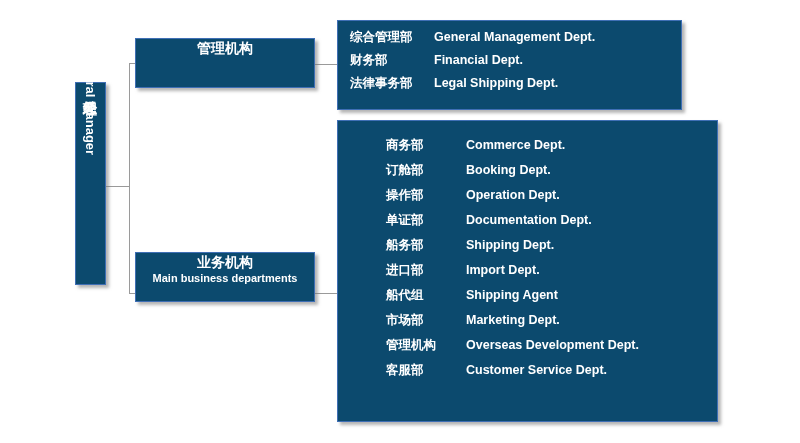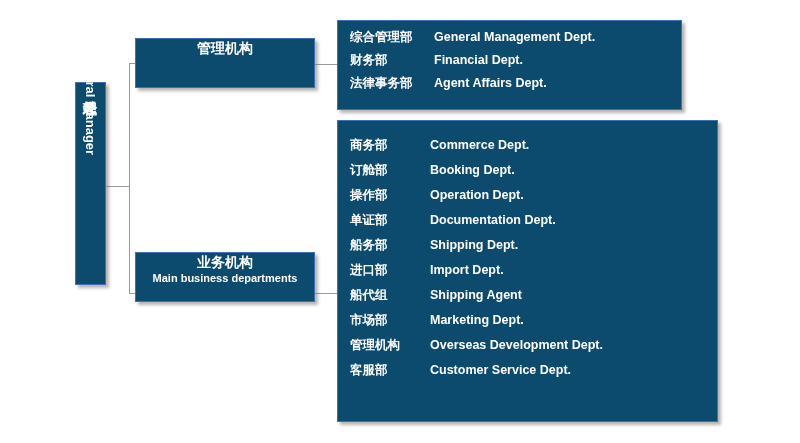--- a/index.html
+++ b/index.html
@@ -113,21 +113,21 @@
     top: 120px;
     width: 381px;
     height: 302px;
     padding: 16px 0 0 12px;
   }
   .dept-row {
     display: flex;
     align-items: baseline;
     height: 23px;
   }
-  #biz-list .dept-row { height: 25px; }
+  #biz-list .dept-row { height: 25px; margin-left: 36px; }
   .dept-cn {
     color: #ffffff;
     font-size: 12.5px;
     font-weight: bold;
     width: 84px;
     flex: 0 0 84px;
     white-space: nowrap;
   }
   #biz-list .dept-cn {
     width: 80px;
@@ -177,21 +177,21 @@
     <div class="dept-row">
       <span class="dept-cn">综合管理部</span>
       <span class="dept-en">General Management Dept.</span>
     </div>
     <div class="dept-row">
       <span class="dept-cn">财务部</span>
       <span class="dept-en">Financial Dept.</span>
     </div>
     <div class="dept-row">
       <span class="dept-cn">法律事务部</span>
-      <span class="dept-en">Agent Affairs Dept.</span>
+      <span class="dept-en">Legal Shipping Dept.</span>
     </div>
   </div>
 
   <div class="box" id="biz-list">
     <div class="dept-row">
       <span class="dept-cn">商务部</span>
       <span class="dept-en">Commerce Dept.</span>
     </div>
     <div class="dept-row">
       <span class="dept-cn">订舱部</span>

